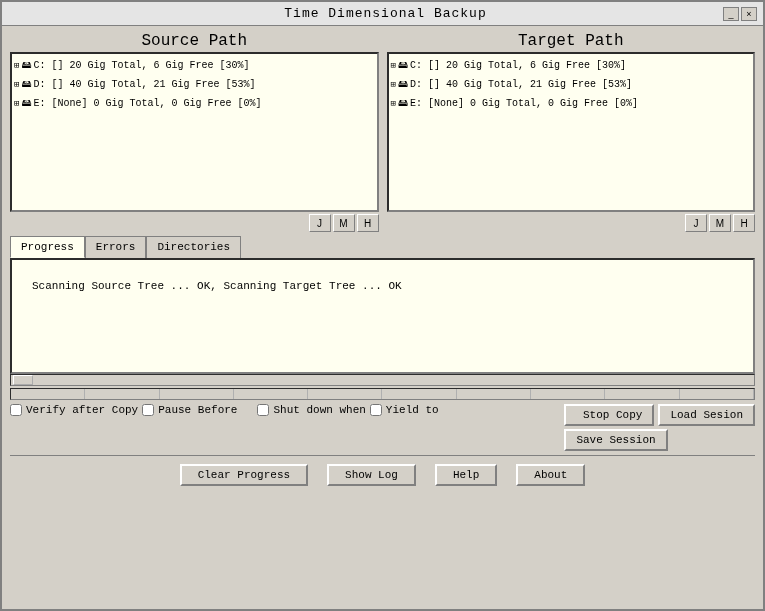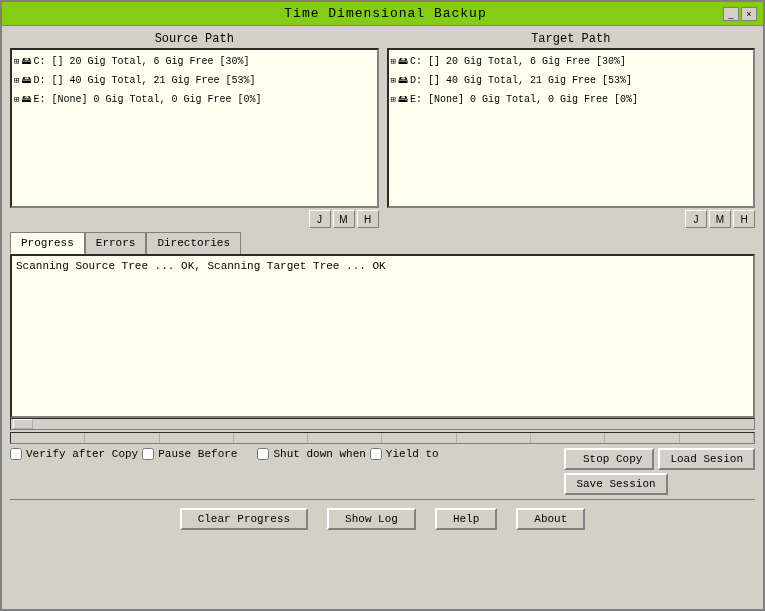--- a/index.html
+++ b/index.html
@@ -6,21 +6,21 @@
     body {
       width: 765px;
       height: 611px;
       background: #d4d0c8;
       font-family: 'Courier New', Courier, monospace;
       font-size: 11px;
       overflow: hidden;
       border: 2px solid #808080;
     }
     .title-bar {
-      background: #84cc16;
+      background: #e5e5e5;
       display: flex;
       align-items: center;
       justify-content: space-between;
       padding: 4px 6px;
       border-bottom: 1px solid #808080;
       gap: 36px;
     }
     .title-bar-title {
       flex: 1;
       text-align: center;
@@ -51,21 +51,21 @@
       gap: 8px;
       margin-bottom: 4px;
     }
     .panel {
       flex: 1;
       display: flex;
       flex-direction: column;
     }
     .panel-header {
       text-align: center;
-      font-size: 12px;
+      font-size: 16px;
       margin-bottom: 2px;
     }
     .tree-box {
       border: 2px inset #808080;
       background: #fffff0;
       height: 160px;
       padding: 2px;
       overflow: hidden;
       position: relative;
     }
@@ -115,22 +115,22 @@
       font-family: 'Courier New', Courier, monospace;
     }
     .tab.active {
       background: #fffff0;
       border-bottom: 1px solid #fffff0;
       z-index: 1;
     }
     .progress-box {
       border: 2px inset #808080;
       background: #fffff0;
-      height: 164px;
-      padding: 4px;
+      height: 116px;
+      padding: 20px;
       overflow-y: auto;
       overflow-x: auto;
       position: relative;
       font-size: 11px;
     }
     .scrollbar-h {
       height: 12px;
       background: #d4d0c8;
       border: 1px inset #808080;
       margin-top: 0;

